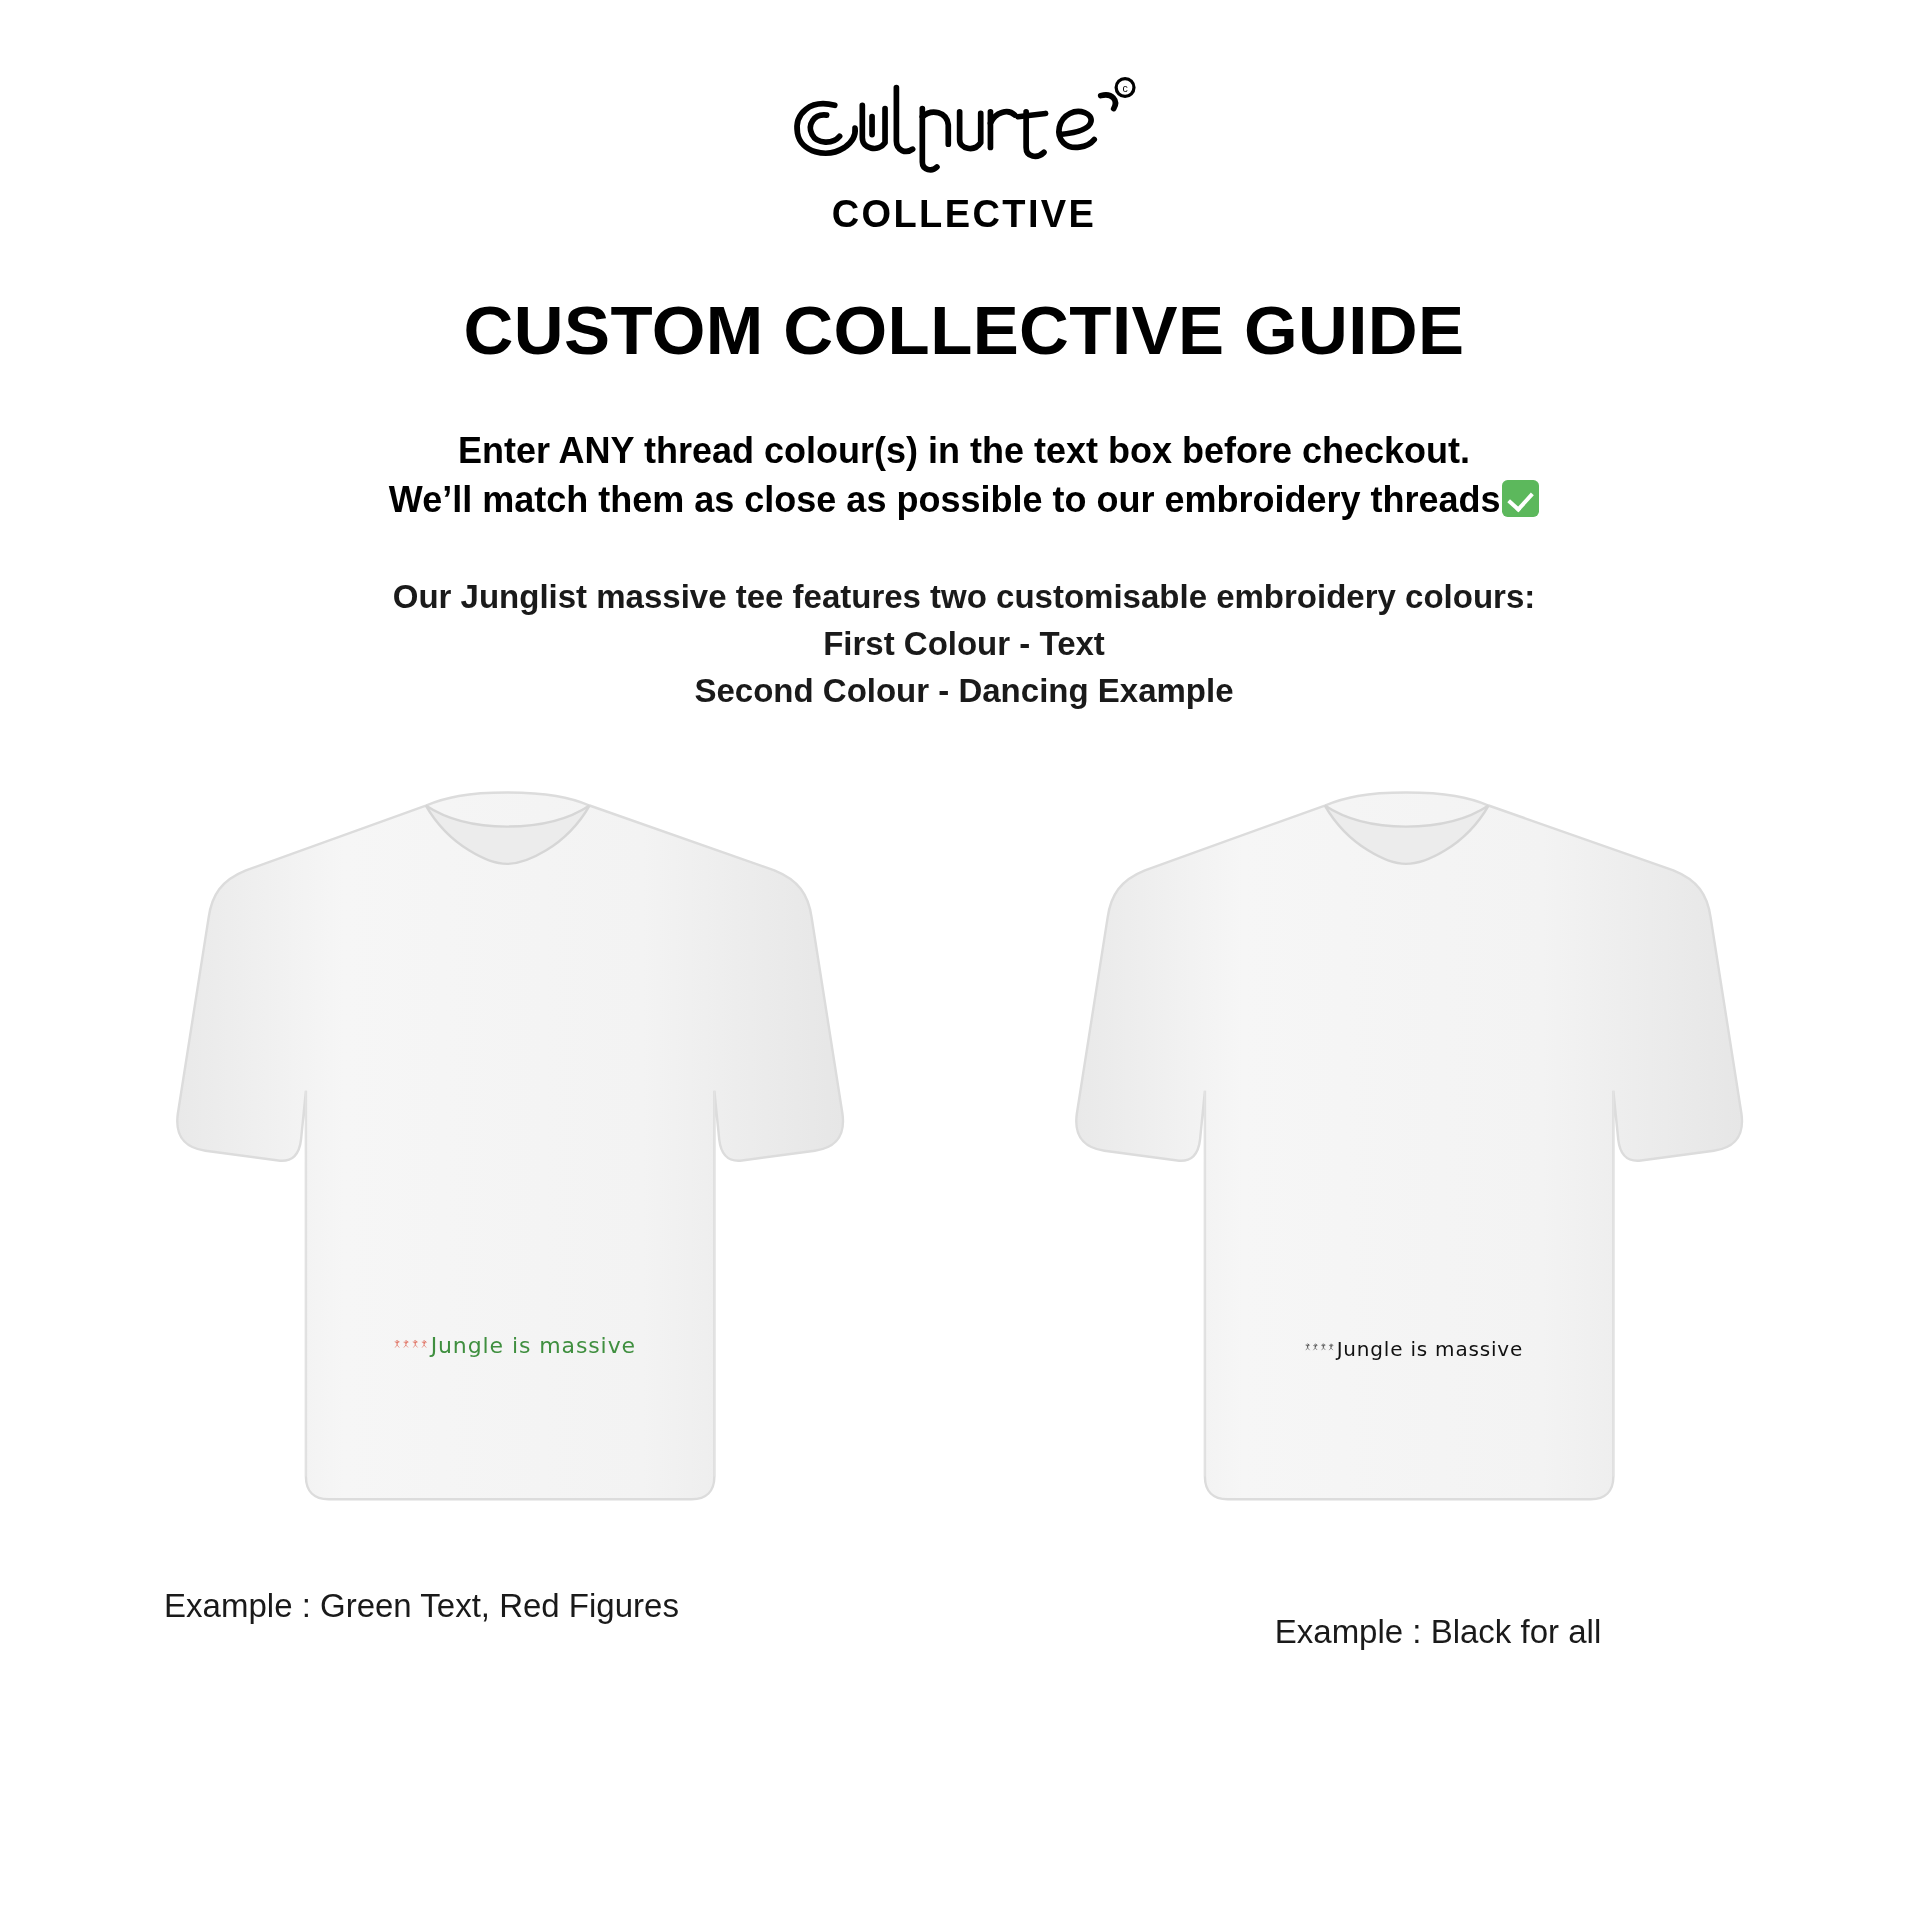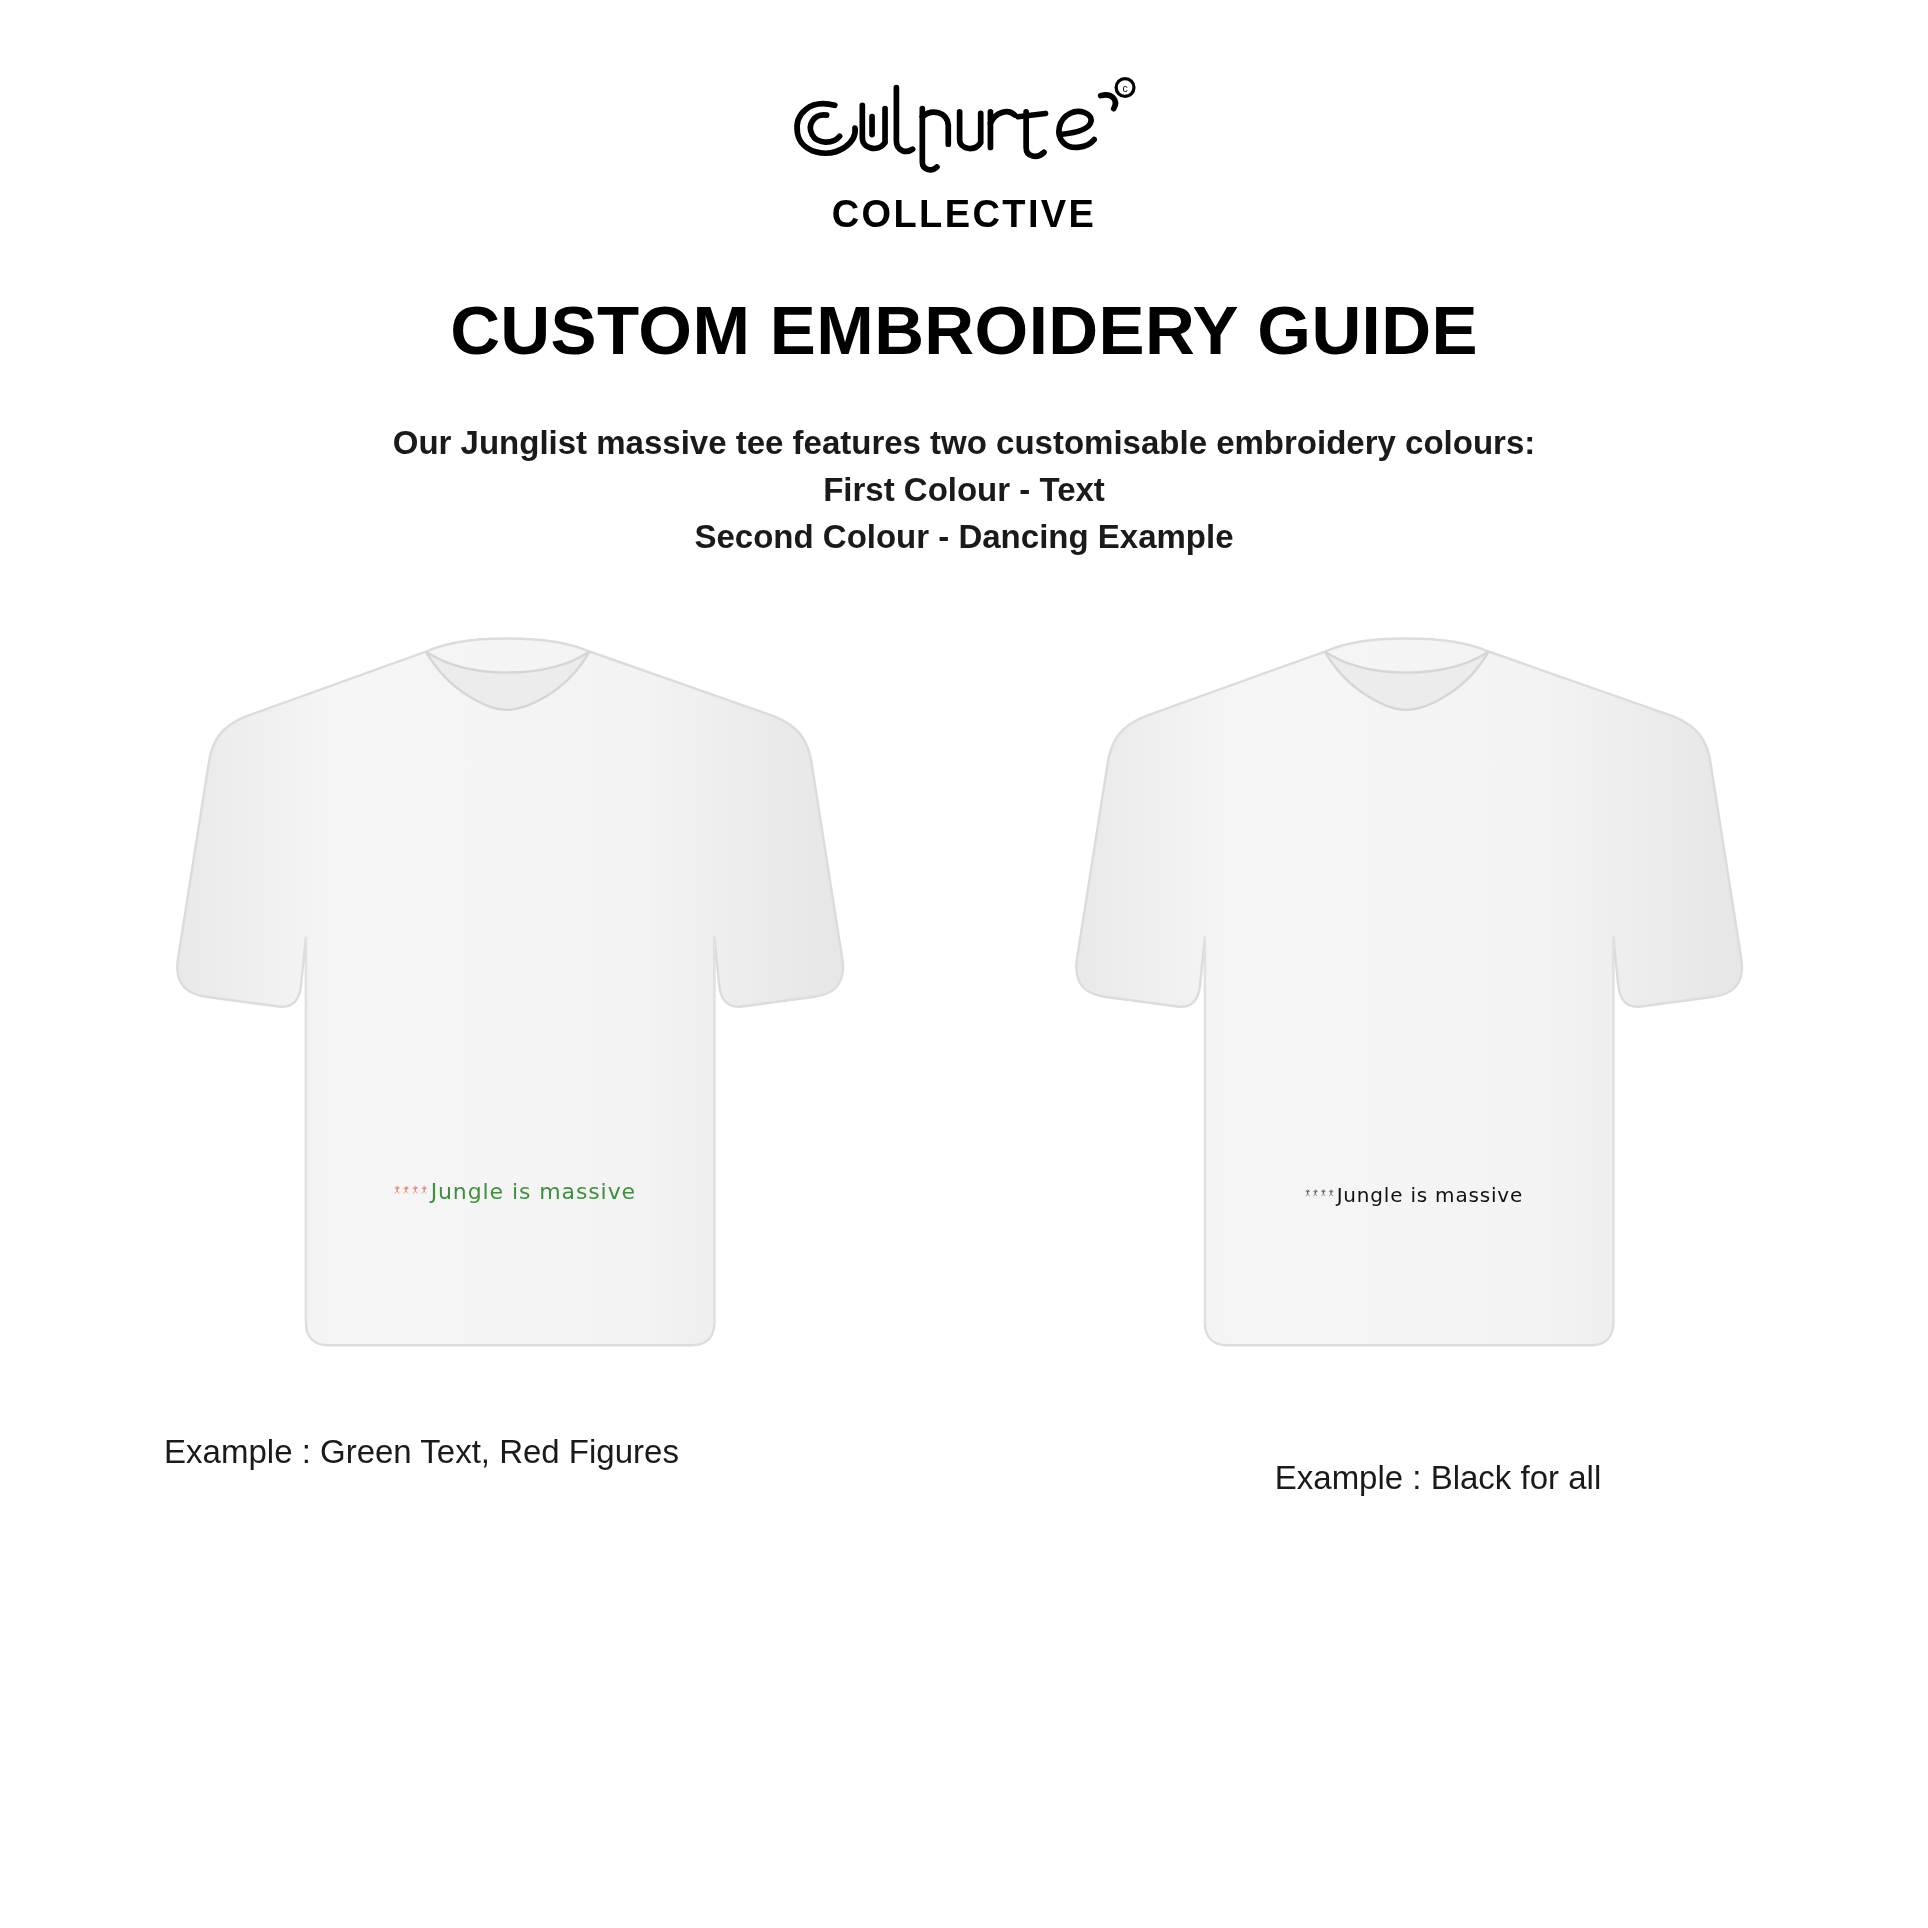--- a/index.html
+++ b/index.html
@@ -195,22 +195,28 @@
           <path d="M348 88 C368 86, 384 82, 386 72 C388 62, 372 56, 360 62 C346 69, 342 88, 352 98 C362 108, 382 104, 390 94"></path>
           <path d="M398 40 C412 36, 420 46, 414 56"></path>
         </g>
         <circle cx="428" cy="30" r="11" fill="none" stroke="#000" stroke-width="4"></circle>
         <text x="428" y="36" font-family="Liberation Sans, sans-serif" font-size="13" text-anchor="middle" fill="#000">c</text>
       </svg>
     </div>
     <div class="logo-sub">COLLECTIVE</div>
   </div>
 
-  <div class="main-title">CUSTOM EMBROIDERY GUIDE</div>
-
+  <div class="main-title">CUSTOM COLLECTIVE GUIDE</div>
+
+  <div class="bold-lines">
+    <div class="bold-line">Enter ANY thread colour(s) in the text box before checkout.</div>
+    <div class="bold-line">
+      <span>We’ll match them as close as possible to our embroidery threads</span><span class="check-badge"></span>
+    </div>
+  </div>
 
   <div class="desc-lines">
     <div class="desc-line">Our Junglist massive tee features two customisable embroidery colours:</div>
     <div class="desc-line">First Colour - Text</div>
     <div class="desc-line">Second Colour - Dancing Example</div>
   </div>
 
   <div class="shirts-row">
 
     <div class="shirt-col">

